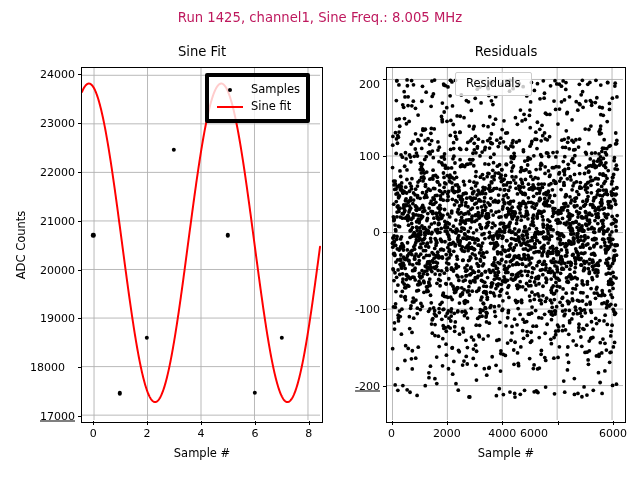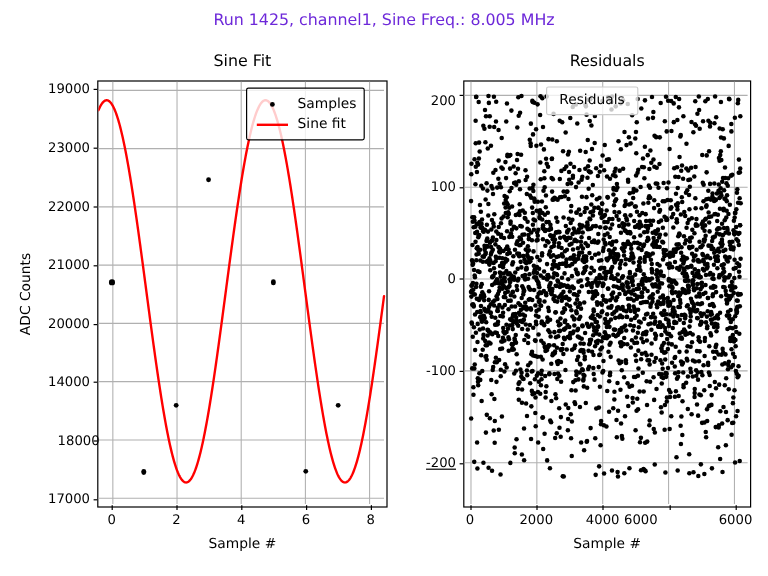--- a/index.html
+++ b/index.html
@@ -21,21 +21,21 @@
   }
 
   
   #suptitle {
     position: absolute;
     left: 0;
     top: 10px;
     width: 640px;
     text-align: center;
     font-size: 13.2px;
-    color: #6d28d9;
+    color: #be185d;
     white-space: nowrap;
   }
 
   
   .axes {
     position: absolute;
     box-sizing: border-box;
     border: 1.0px solid #000000;
     background: #ffffff;
     overflow: hidden;
@@ -73,21 +73,21 @@
   }
   .ylabel-rot {
     transform-origin: 50% 50%;
     transform: translate(-50%, -50%) rotate(-90deg);
   }
 
   
   .legend {
     position: absolute;
     box-sizing: border-box;
-    border: 1px solid #000000;
+    border: 4px solid #000000;
     border-radius: 2px;
     background: rgba(255,255,255,0.80);
     padding: 4px 6px;
     font-size: 11.5px;
     color: #000000;
   }
   .legend-row {
     display: flex;
     align-items: center;
     height: 17px;
@@ -2953,35 +2953,35 @@
     <div class="ticklabel ticklabel-x" style="left: 93.1348px; top: 427px;">0</div>
     <div class="tick tick-x" style="left: 147.067px; top: 421px;"></div>
     <div class="ticklabel ticklabel-x" style="left: 147.067px; top: 427px;">2</div>
     <div class="tick tick-x" style="left: 201px; top: 421px;"></div>
     <div class="ticklabel ticklabel-x" style="left: 201px; top: 427px;">4</div>
     <div class="tick tick-x" style="left: 254.933px; top: 421px;"></div>
     <div class="ticklabel ticklabel-x" style="left: 254.933px; top: 427px;">6</div>
     <div class="tick tick-x" style="left: 308.865px; top: 421px;"></div>
     <div class="ticklabel ticklabel-x" style="left: 308.865px; top: 427px;">8</div>
     <div class="tick tick-y" style="left: 77.5px; top: 416.117px;"></div>
-    <div class="ticklabel ticklabel-y" style="width: 60px; left: 15px; top: 416.117px;">17000</div>
+    <div class="ticklabel ticklabel-y" style="width: 60px; left: 15px; top: 416.117px; text-decoration: underline;">17000</div>
     <div class="tick tick-y" style="left: 77.5px; top: 367.29px;"></div>
-    <div class="ticklabel ticklabel-y" style="width: 60px; left: 23px; top: 367.29px;">18000</div>
+    <div class="ticklabel ticklabel-y" style="width: 60px; left: 5px; top: 367.29px;">18000</div>
     <div class="tick tick-y" style="left: 77.5px; top: 318.462px;"></div>
-    <div class="ticklabel ticklabel-y" style="width: 60px; left: 15px; top: 318.462px;">14000</div>
+    <div class="ticklabel ticklabel-y" style="width: 60px; left: 15px; top: 318.462px;">19000</div>
     <div class="tick tick-y" style="left: 77.5px; top: 269.634px;"></div>
     <div class="ticklabel ticklabel-y" style="width: 60px; left: 15px; top: 269.634px;">20000</div>
     <div class="tick tick-y" style="left: 77.5px; top: 220.807px;"></div>
     <div class="ticklabel ticklabel-y" style="width: 60px; left: 15px; top: 220.807px;">21000</div>
     <div class="tick tick-y" style="left: 77.5px; top: 171.979px;"></div>
     <div class="ticklabel ticklabel-y" style="width: 60px; left: 15px; top: 171.979px;">22000</div>
     <div class="tick tick-y" style="left: 77.5px; top: 123.152px;"></div>
     <div class="ticklabel ticklabel-y" style="width: 60px; left: 15px; top: 123.152px;">23000</div>
     <div class="tick tick-y" style="left: 77.5px; top: 74.3241px;"></div>
-    <div class="ticklabel ticklabel-y" style="width: 60px; left: 15px; top: 74.3241px;">19000</div>
+    <div class="ticklabel ticklabel-y" style="width: 60px; left: 15px; top: 74.3241px;">24000</div>
     <div class="sample-dot" style="left: 93.1348px; top: 235.455px; background: rgb(0, 0, 0);"></div>
     <div class="sample-dot" style="left: 120.101px; top: 393.168px; background: rgb(0, 0, 0);"></div>
     <div class="sample-dot" style="left: 147.067px; top: 337.505px; background: rgb(0, 0, 0);"></div>
     <div class="sample-dot" style="left: 174.034px; top: 149.519px; background: rgb(0, 0, 0);"></div>
     <div class="sample-dot" style="left: 227.966px; top: 235.455px; background: rgb(0, 0, 0);"></div>
     <div class="sample-dot" style="left: 254.933px; top: 392.68px; background: rgb(0, 0, 0);"></div>
     <div class="sample-dot" style="left: 281.899px; top: 337.505px; background: rgb(0, 0, 0);"></div>
     <div class="tick tick-x" style="left: 391.535px; top: 421px;"></div>
     <div class="ticklabel ticklabel-x" style="left: 391.535px; top: 427px;">0</div>
     <div class="tick tick-x" style="left: 446.884px; top: 421px;"></div>

